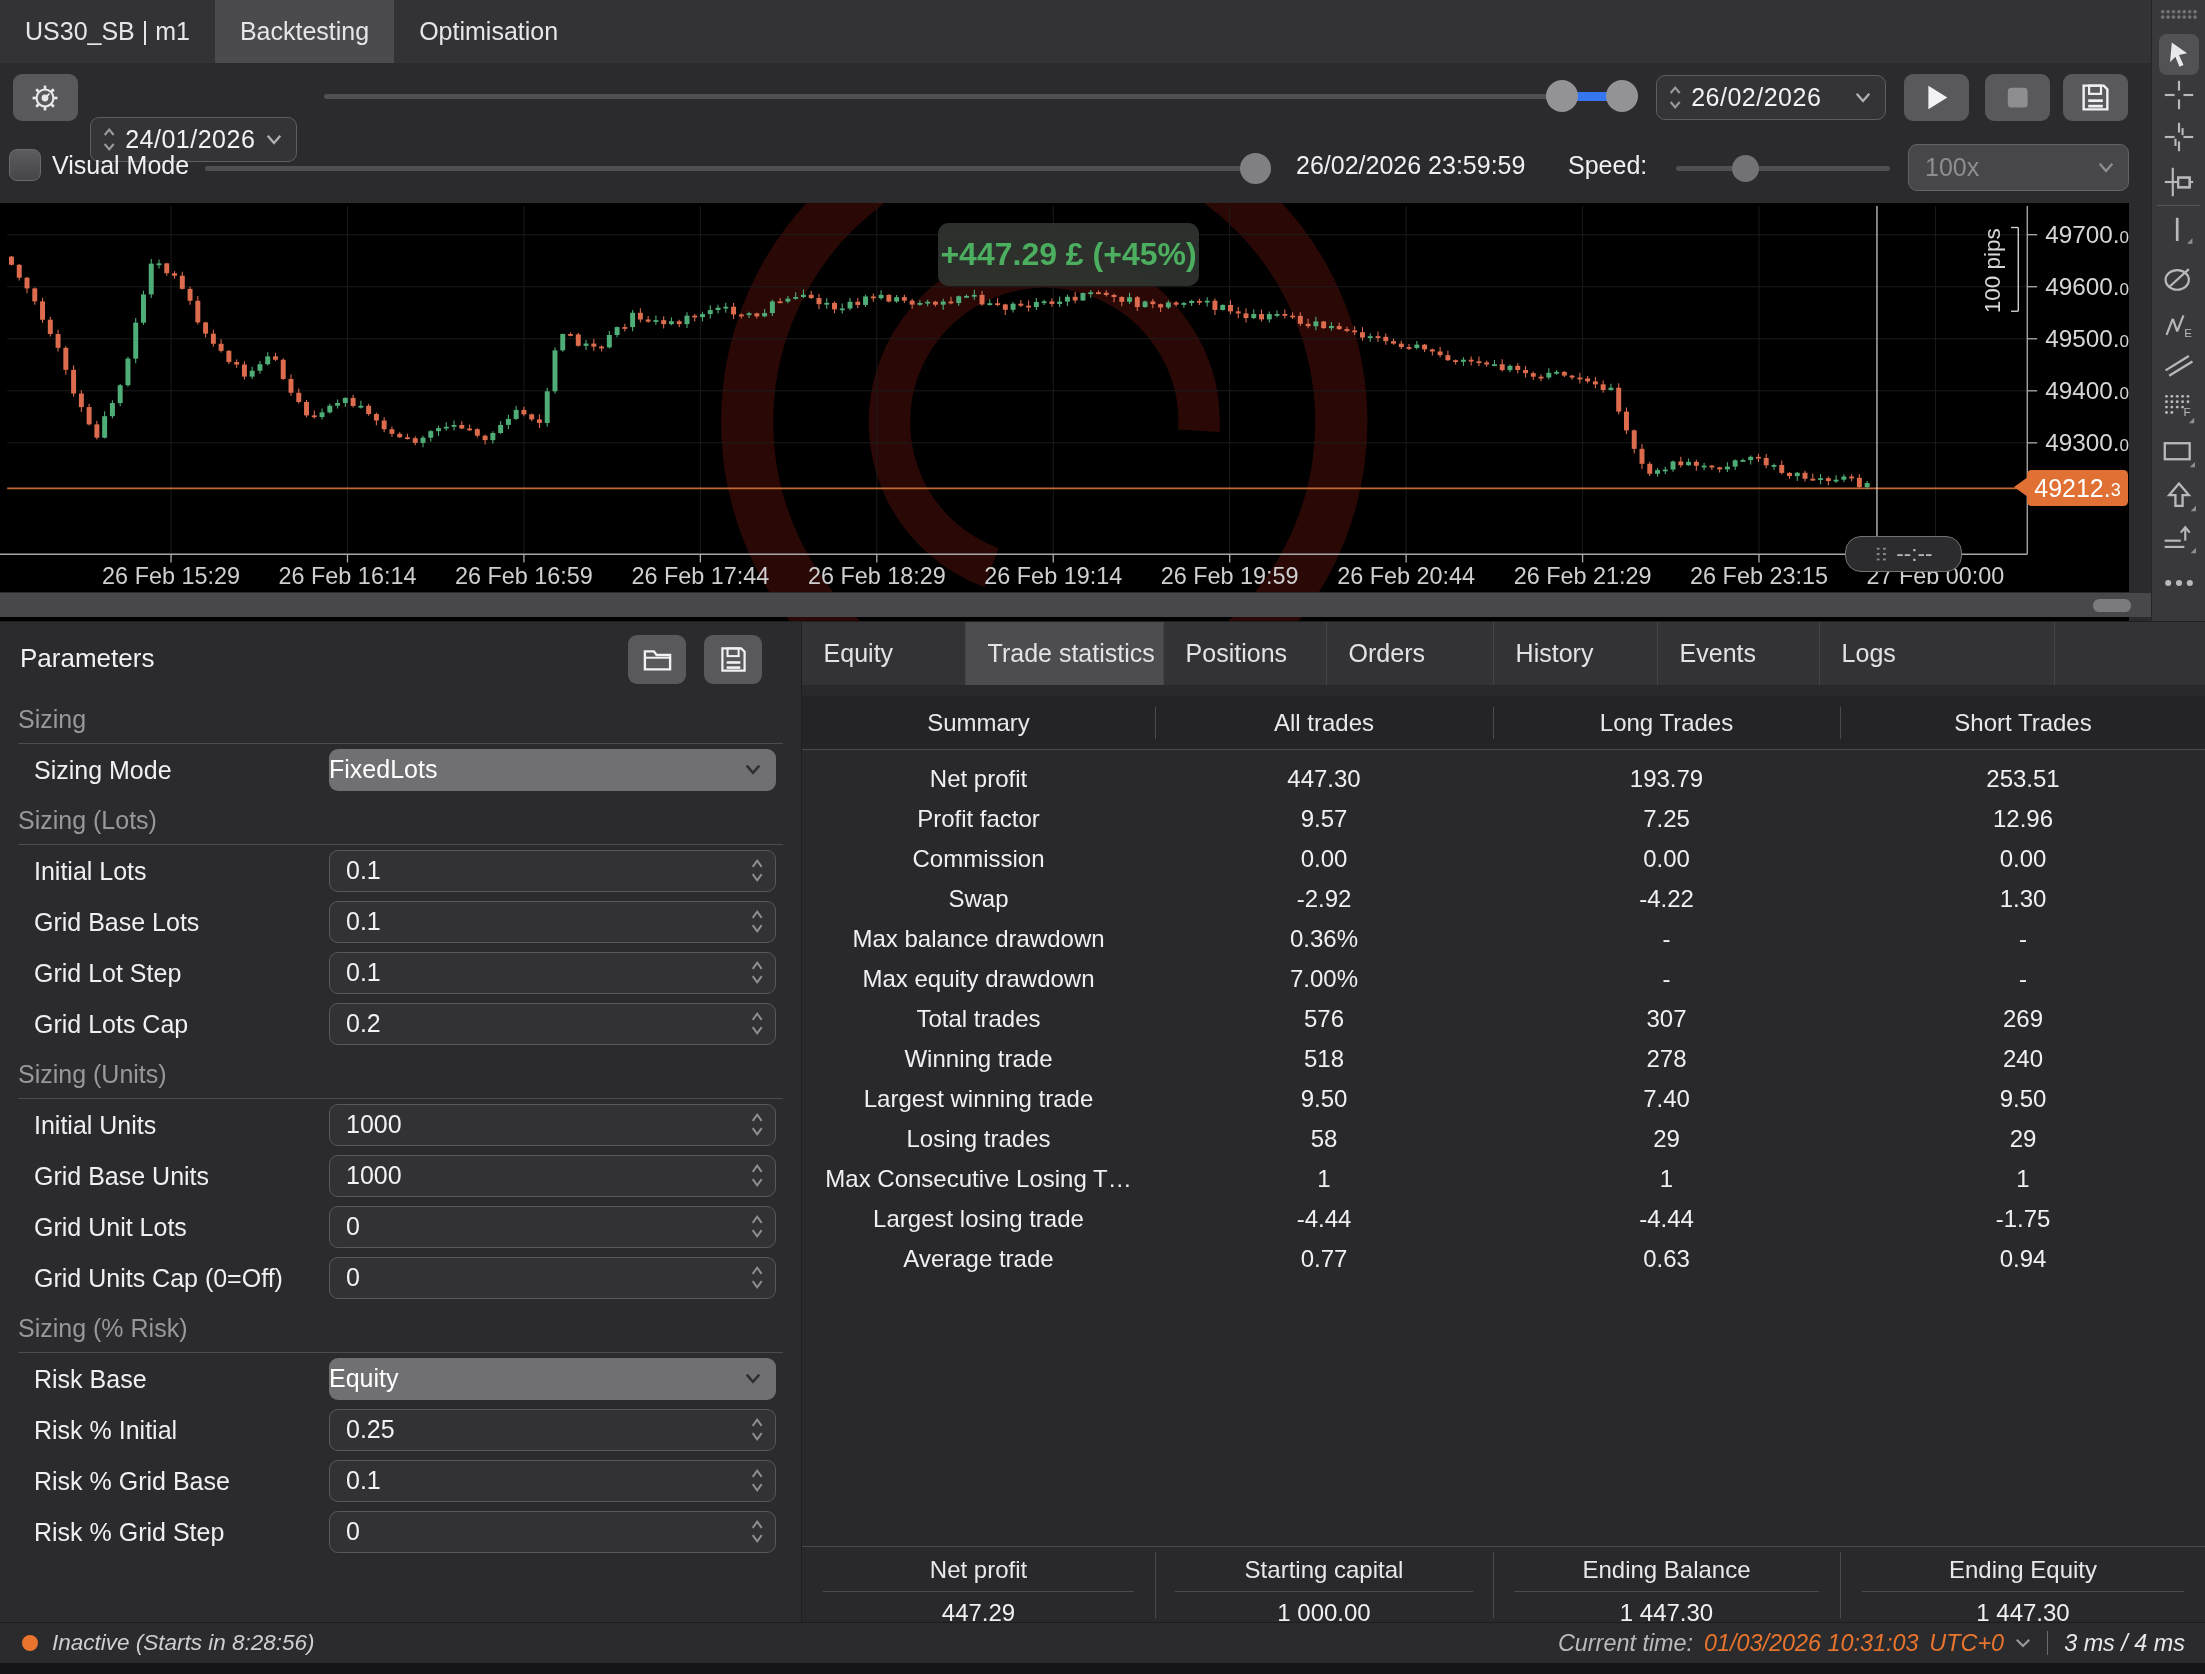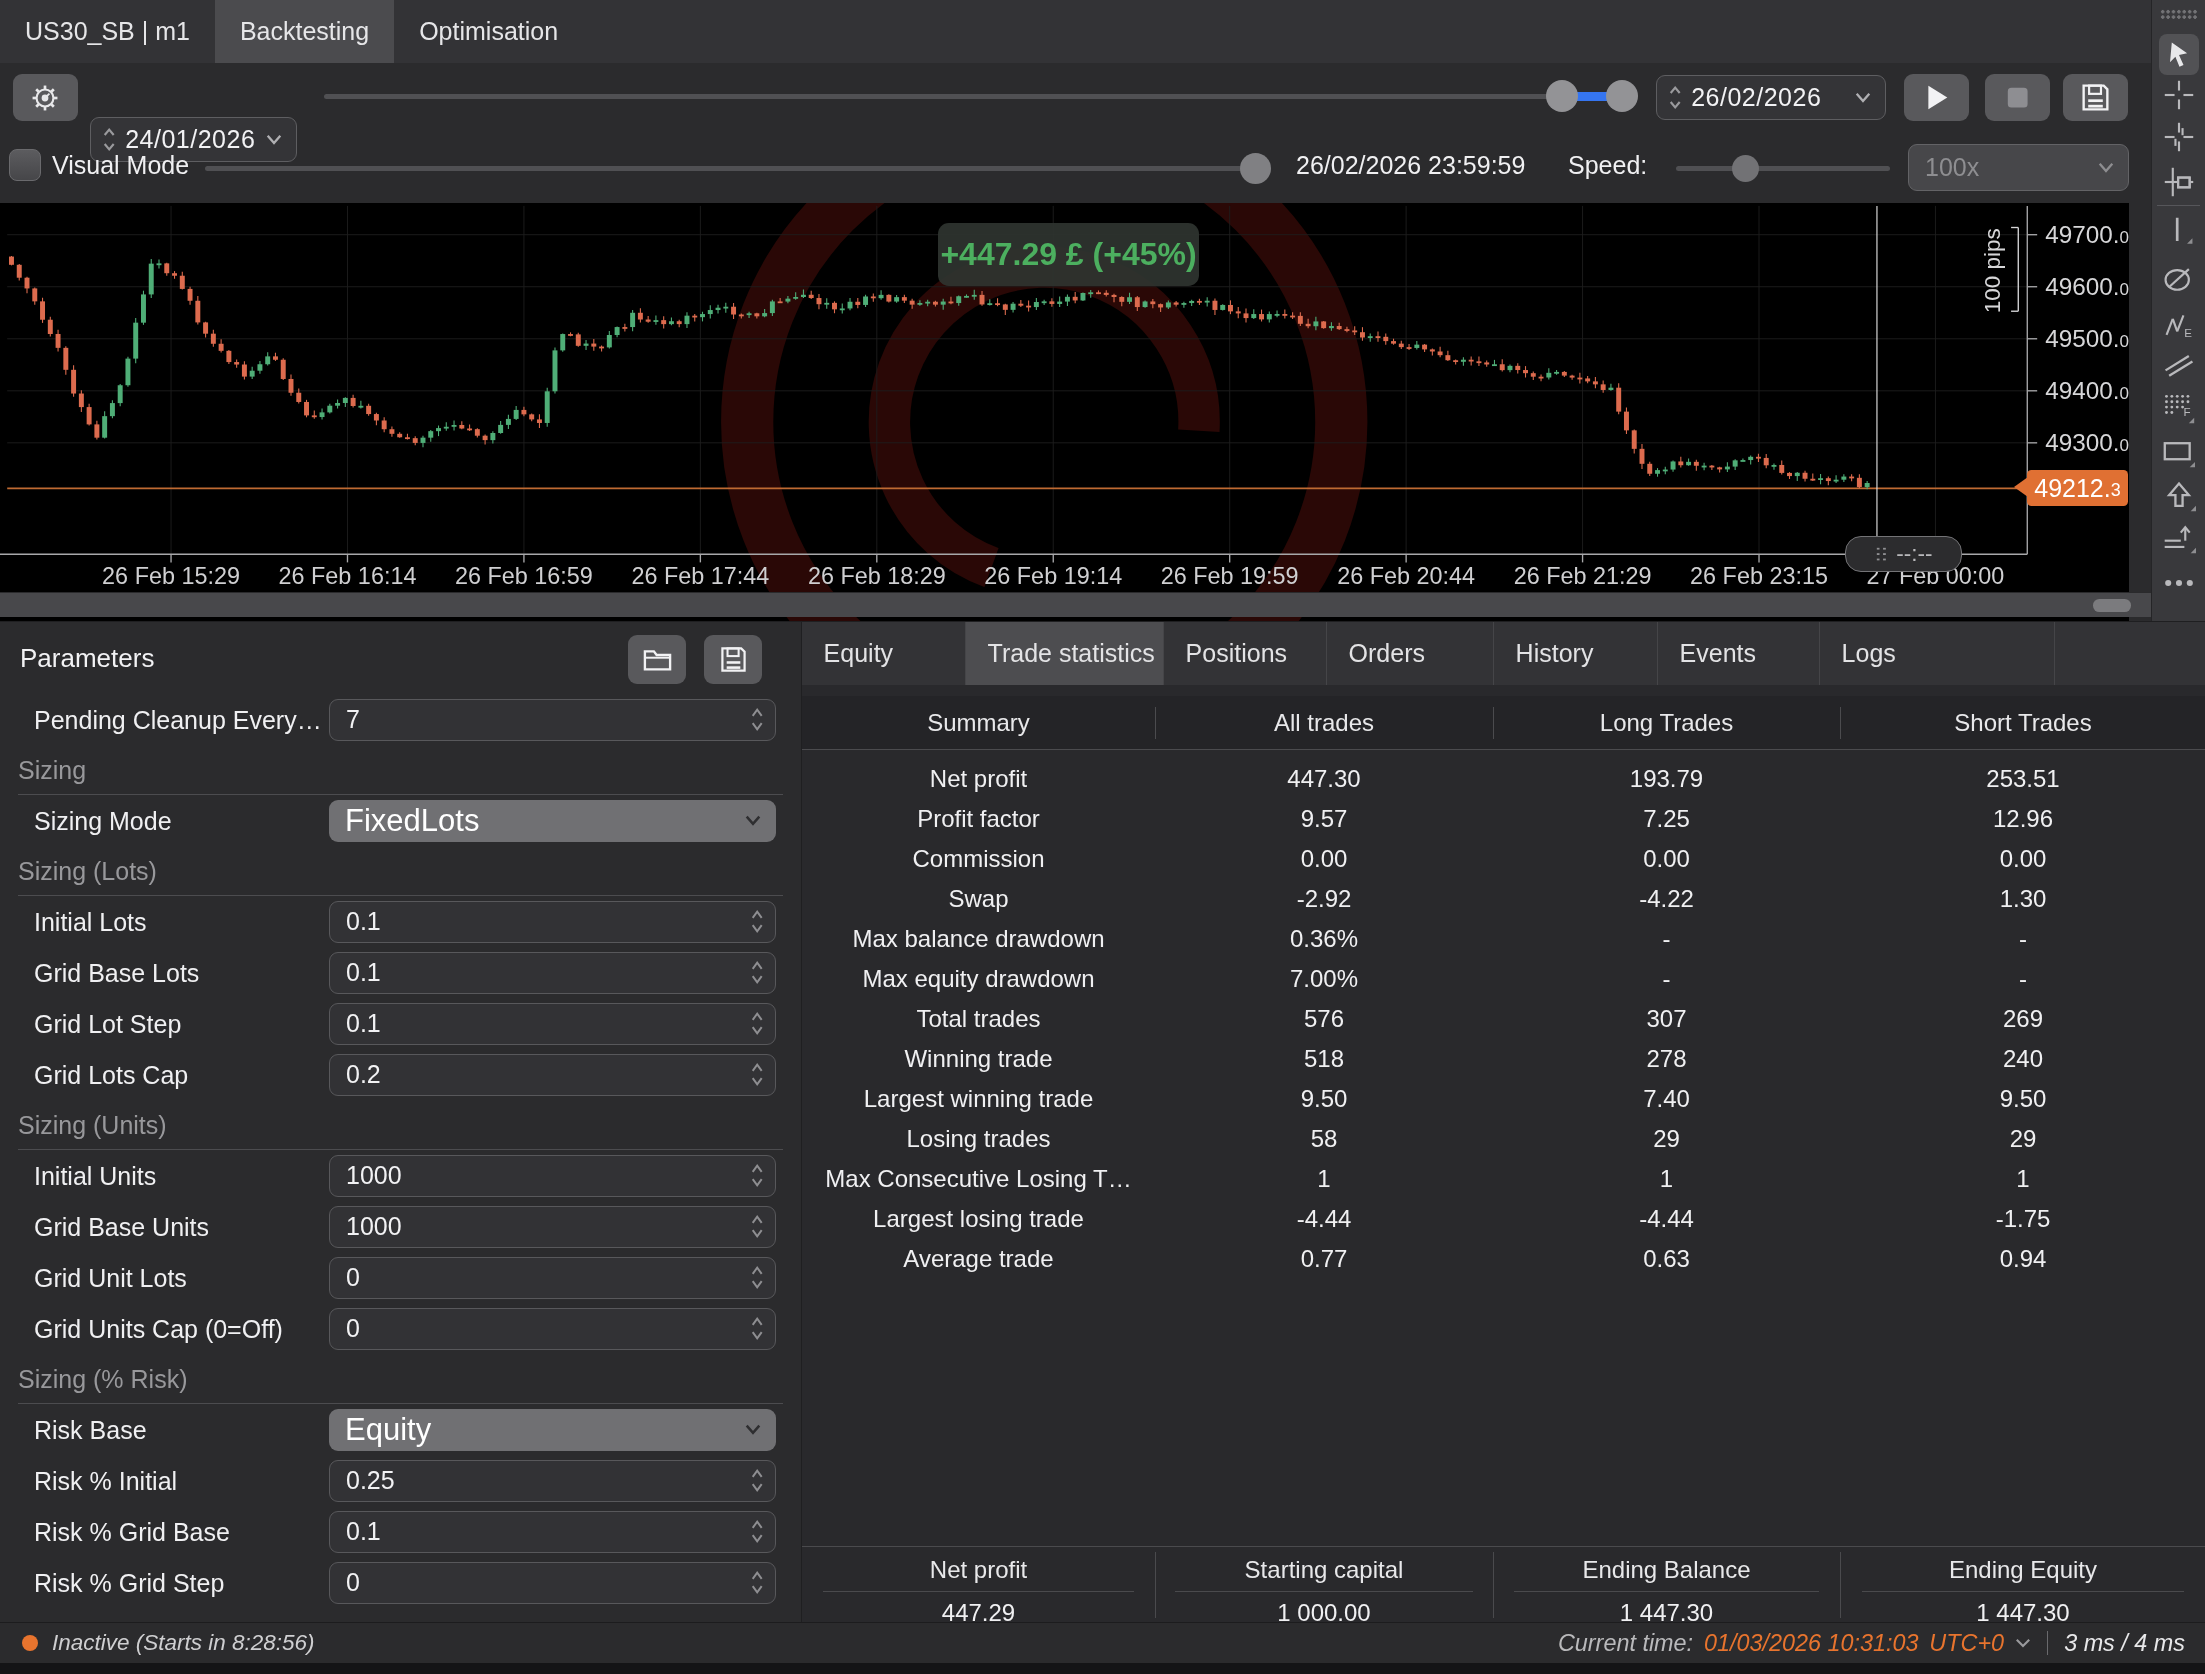--- a/index.html
+++ b/index.html
@@ -60,21 +60,21 @@
   #params-open-btn { left:628px; }
   #params-save-btn { left:704px; }
 
   .param-row { position:relative; height:51px; }
   .param-row .plabel { position:absolute; left:34px; top:50%; transform:translateY(-50%); font-size:25px; color:#f0f0f2; white-space:nowrap; }
   .pctl { position:absolute; left:329px; top:50%; transform:translateY(-50%); width:447px; height:42px; border-radius:9px; display:flex; align-items:center; }
   .pctl.stepper-ctl { background:#323235; border:0.9px solid #58585b; }
   .pctl.stepper-ctl .pval { font-size:25px; color:#f2f2f4; padding-left:16px; }
   .pctl .step-glyph { margin-left:auto; margin-right:10.8px; }
   .pctl.dropdown-ctl { background:#707073; }
-  .pctl.dropdown-ctl .pval { font-size:31px; color:#ffffff; padding-left:16px; }
+  .pctl.dropdown-ctl .pval { font-size:25px; color:#ffffff; }
   .pctl.dropdown-ctl svg { margin-left:auto; margin-right:14.4px; }
   .param-section { position:relative; height:50px; }
   .param-section span { position:absolute; left:18px; top:50%; transform:translateY(-50%); font-size:25px; color:#98989b; }
   .param-section::after { content:""; position:absolute; left:18px; right:18px; bottom:0; height:0.9px; background:#4c4c4f; }
 
   
   #stats-tabs { display:flex; height:63px; background:#333336; }
   .stats-tab { height:63px; display:flex; align-items:center; padding-left:21.6px; font-size:25px; color:#e3e3e5; border-right:0.9px solid #454548; }
   .stats-tab.active { background:#4d4d50; }
 
@@ -872,30 +872,20 @@
       <div class="ph-btn" id="params-save-btn">
         <svg class="icon" width="29" height="29" viewBox="0 0 34 34">
           <path d="M4 4 h22 l4 4 v22 h-26 z" fill="none" stroke="#f2f2f4" stroke-width="2.6"></path>
           <rect x="10" y="4" width="13" height="9" fill="none" stroke="#f2f2f4" stroke-width="2.4"></rect>
           <rect x="9" y="19" width="16" height="3" fill="#f2f2f4"></rect>
           <rect x="9" y="25" width="16" height="3" fill="#f2f2f4"></rect>
         </svg>
       </div>
     </div>
     <div id="params-body">
-        <div class="param-row">
-          <span class="plabel">Pending Cleanup Every…</span>
-          <div class="pctl stepper-ctl">
-            <span class="pval">7</span>
-            <svg class="icon step-glyph" width="14.4" height="29" viewBox="0 0 16 32">
-              <polyline points="3,12 8,5 13,12" fill="none" stroke="#8e8e91" stroke-width="2.2"></polyline>
-              <polyline points="3,20 8,27 13,20" fill="none" stroke="#8e8e91" stroke-width="2.2"></polyline>
-            </svg>
-          </div>
-        </div>
         <div class="param-section">
           <span>Sizing</span>
         </div>
         <div class="param-row">
           <span class="plabel">Sizing Mode</span>
           <div class="pctl dropdown-ctl">
             <span class="pval">FixedLots</span>
             <svg class="icon" width="18" height="12.6" viewBox="0 0 20 14">
               <polyline points="3,3 10,11 17,3" fill="none" stroke="#2e2e30" stroke-width="2.8"></polyline>
             </svg>

